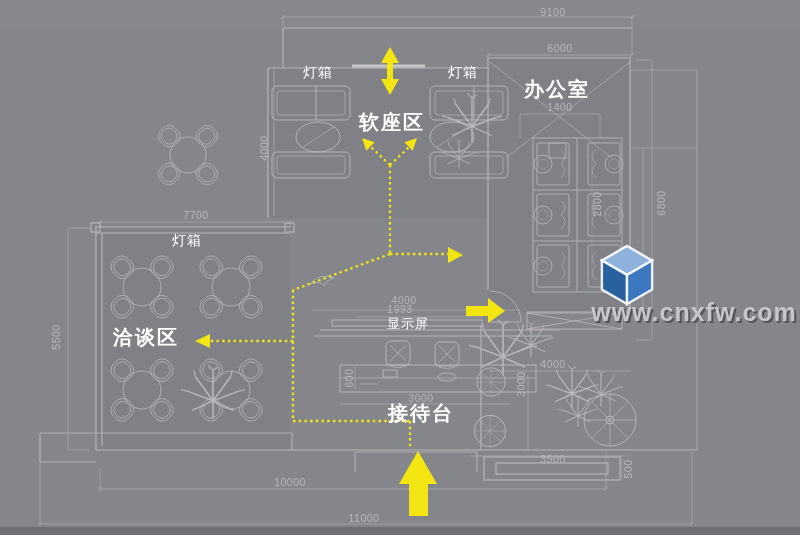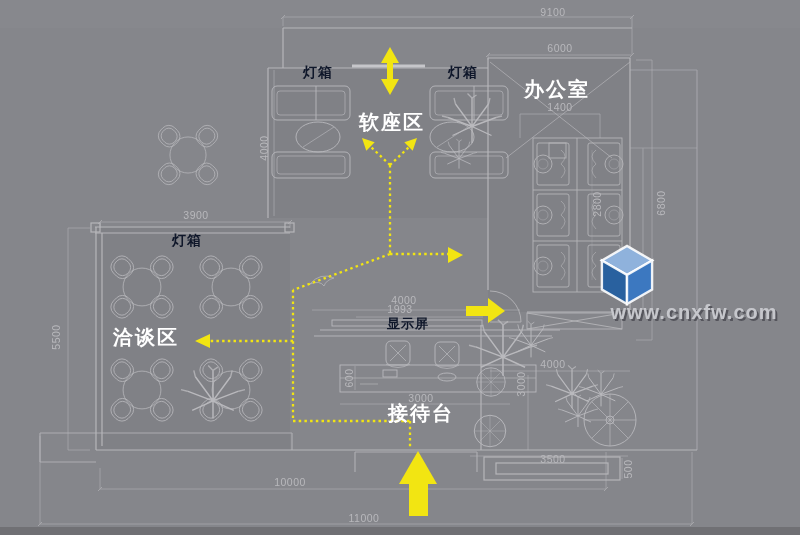--- a/index.html
+++ b/index.html
@@ -2,28 +2,28 @@
 <html><head>
 <meta charset="utf-8">
 <style>
   html,body{margin:0;padding:0;background:#55555a}
   .stage{position:relative;width:800px;height:535px;background:#85868b;overflow:hidden;
          font-family:"Liberation Sans","DejaVu Sans",sans-serif}
   .stage svg{position:absolute;left:0;top:0}
   .lbl{position:absolute;transform:translate(-50%,-50%);white-space:nowrap;line-height:1}
   .rot{transform:translate(-50%,-50%) rotate(-90deg)}
   .red{color:#ffffff;font-weight:bold;font-size:20px;letter-spacing:2px}
-  .cyan{color:#0f172a;font-weight:bold;font-size:14px;letter-spacing:1px}
+  .cyan{color:#ffffff;font-weight:normal;font-size:14px;letter-spacing:1px}
   .dim{color:#b8b8bc;font-size:10.5px;letter-spacing:.5px}
   .title{position:absolute;left:64px;top:28px;color:#ffffff;font-size:33px;font-weight:bold;
          letter-spacing:4px;text-shadow:1px 2px 2px rgba(0,0,0,.25)}
   .brand{position:absolute;transform:translate(-50%,-50%);color:#f2f2f5;font-weight:bold;
          font-size:41px;letter-spacing:2px;text-shadow:2px 3px 0 rgba(72,72,80,.85)}
   .url{position:absolute;transform:translate(-50%,-50%);color:#c6c7cc;font-weight:bold;
-       font-size:20px;letter-spacing:1px;text-shadow:2px 2px 0 rgba(72,72,80,.8)}
+       font-size:25px;letter-spacing:1px;text-shadow:2px 2px 0 rgba(72,72,80,.8)}
   .bottom-strip{position:absolute;left:0;top:527px;width:800px;height:8px;background:#707074}
 </style>
 </head>
 <body>
 
 <div class="stage">
 
   <svg width="800" height="535" viewBox="0 0 800 535">
     <defs>
       <g id="ftab" stroke="#babavE" fill="none">
@@ -250,21 +250,21 @@
   <div class="lbl cyan" style="left:463px;top:72px">灯箱</div>
   <div class="lbl cyan" style="left:187px;top:240px">灯箱</div>
   <div class="lbl cyan" style="left:408px;top:323px;font-size:13px">显示屏</div>
 
   <div class="lbl dim" style="left:553px;top:12px">9100</div>
   <div class="lbl dim" style="left:560px;top:48px">6000</div>
   <div class="lbl dim" style="left:560px;top:107px">1400</div>
   <div class="lbl dim rot" style="left:661px;top:203px">6800</div>
   <div class="lbl dim rot" style="left:597px;top:204px">2800</div>
   <div class="lbl dim rot" style="left:264px;top:148px">4000</div>
-  <div class="lbl dim" style="left:196px;top:215px">3900</div>
+  <div class="lbl dim" style="left:196px;top:215px">7700</div>
   <div class="lbl dim rot" style="left:56px;top:337px">5500</div>
   <div class="lbl dim" style="left:404px;top:300px">4000</div>
   <div class="lbl dim" style="left:400px;top:309px">1993</div>
   <div class="lbl dim rot" style="left:349px;top:378px">600</div>
   <div class="lbl dim" style="left:421px;top:398px">3000</div>
   <div class="lbl dim" style="left:553px;top:364px">4000</div>
   <div class="lbl dim rot" style="left:521px;top:384px">3000</div>
   <div class="lbl dim" style="left:553px;top:459px">3500</div>
   <div class="lbl dim rot" style="left:628px;top:469px">500</div>
   <div class="lbl dim" style="left:290px;top:482px">10000</div>

